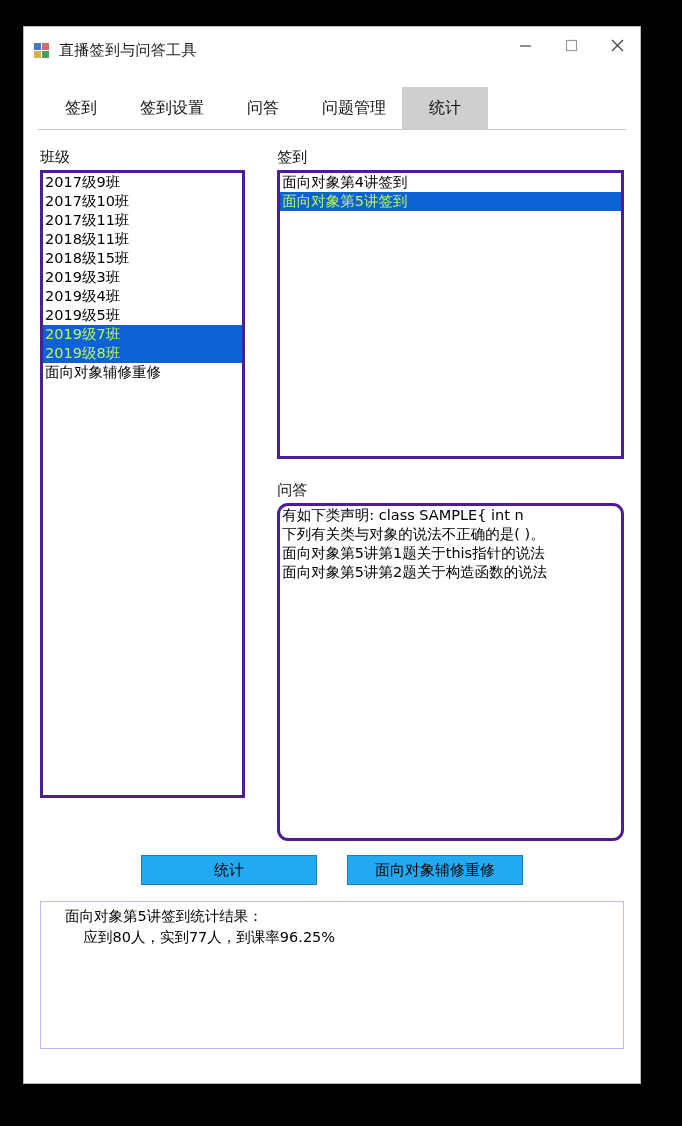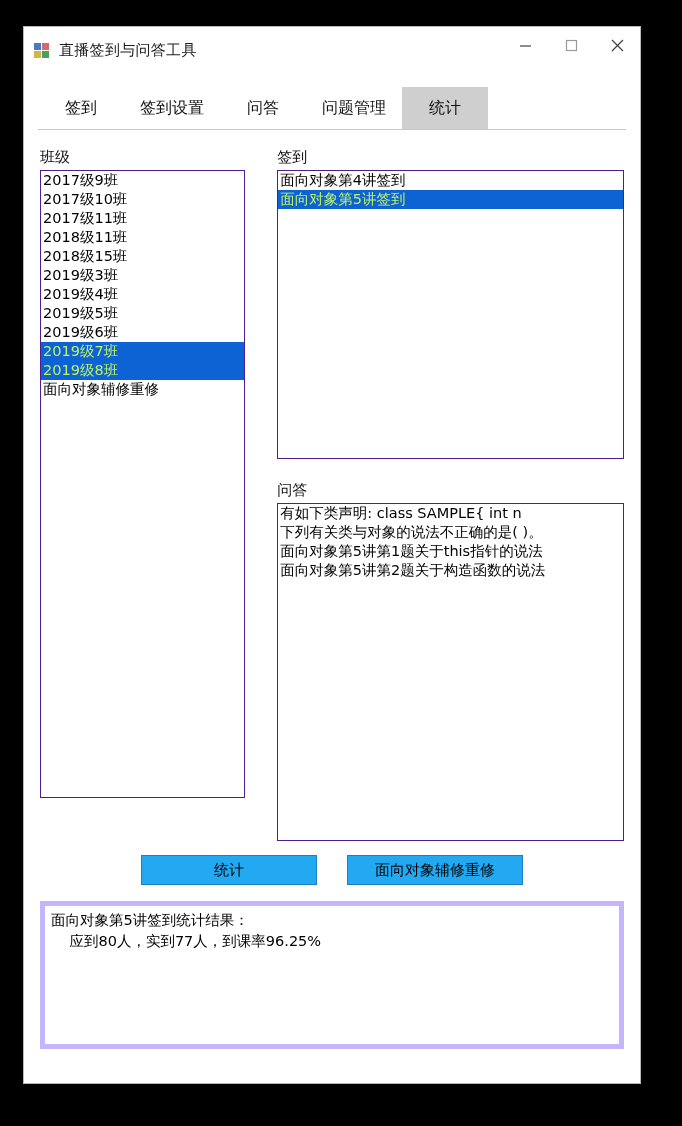--- a/index.html
+++ b/index.html
@@ -114,29 +114,29 @@
     flex: none;
   }
   .col-left { width: 206px; }
   .col-right { width: 348px; }
   .field-label {
     font-size: 15px;
     color: #111;
     margin-bottom: 3px;
   }
   .listbox {
-    border: 1px solid #4c1d95;
+    border: 3px solid #4c1d95;
     background: #ffffff;
     box-sizing: border-box;
     overflow: hidden;
     font-family: "DejaVu Sans", sans-serif;
   }
   .lb-class { height: 628px; }
   .lb-signin { height: 289px; }
-  .lb-qa { height: 338px; }
+  .lb-qa { height: 338px; border-radius: 11px; }
   .lb-item {
     font-size: 14.5px;
     line-height: 19px;
     padding: 0 2px;
     color: #000;
     white-space: nowrap;
     overflow: hidden;
   }
   .lb-item.selected {
     background: #0d63d4;
@@ -159,25 +159,25 @@
     color: #000000;
     font-size: 15px;
     display: flex;
     align-items: center;
     justify-content: center;
     box-sizing: border-box;
   }
   
   .result-box {
     margin-top: 16px;
-    border: 5px solid #c4b5fd;
+    border: 1px solid #c4b5fd;
     background: #ffffff;
     height: 148px;
     box-sizing: border-box;
-    padding: 4px 6px;
+    padding: 4px 24px;
     font-family: "DejaVu Sans", sans-serif;
     flex: none;
   }
   .result-line {
     font-size: 14.5px;
     line-height: 21px;
     color: #000;
     white-space: pre;
   }
 </style>
@@ -231,21 +231,20 @@
         <div class="field-label">班级</div>
         <div class="listbox lb-class">
           <div class="lb-item">2017级9班</div>
           <div class="lb-item">2017级10班</div>
           <div class="lb-item">2017级11班</div>
           <div class="lb-item">2018级11班</div>
           <div class="lb-item">2018级15班</div>
           <div class="lb-item">2019级3班</div>
           <div class="lb-item">2019级4班</div>
           <div class="lb-item">2019级5班</div>
-          <div class="lb-item">2019级6班</div>
           <div class="lb-item selected">2019级7班</div>
           <div class="lb-item selected">2019级8班</div>
           <div class="lb-item">面向对象辅修重修</div>
         </div>
       </div>
 
       <div class="col-right">
         <div class="field-label">签到</div>
         <div class="listbox lb-signin">
           <div class="lb-item">面向对象第4讲签到</div>

